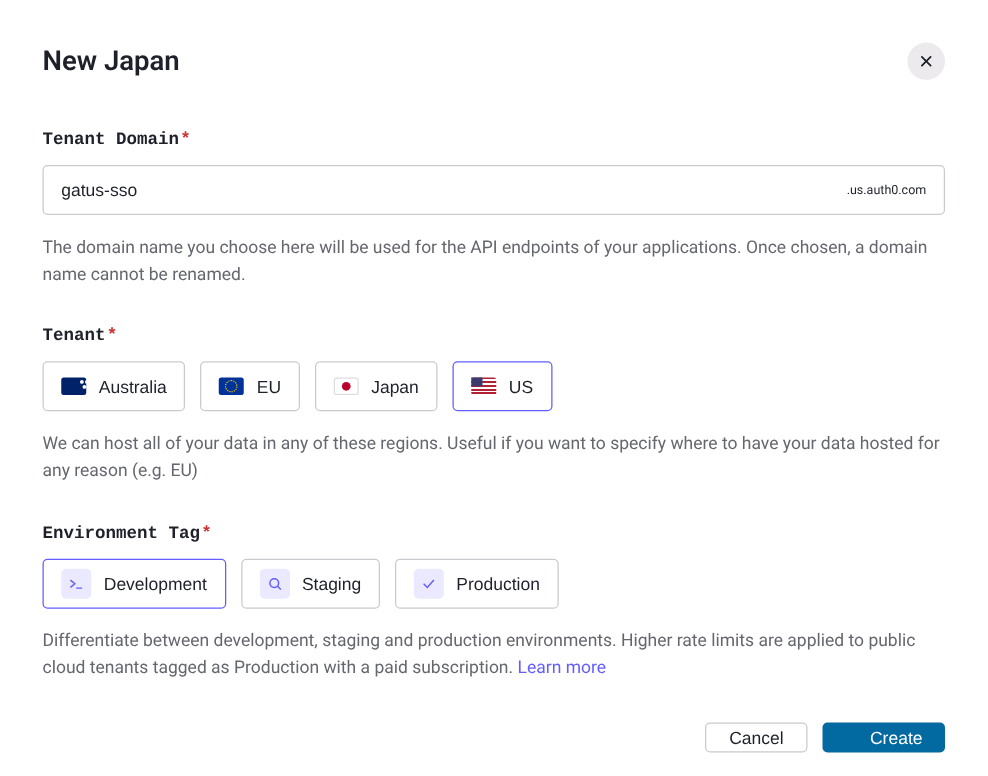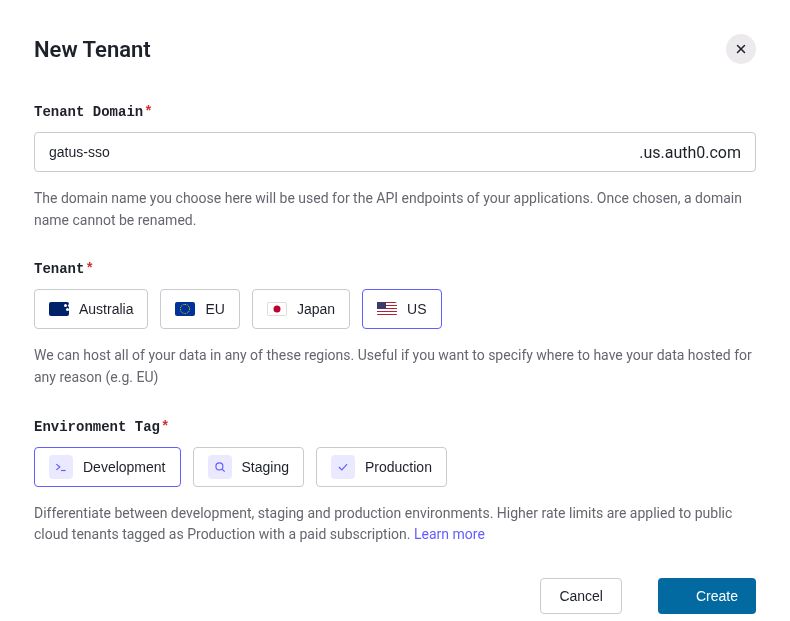--- a/index.html
+++ b/index.html
@@ -56,21 +56,21 @@
     }
     .input-wrapper input {
       flex: 1;
       border: none;
       outline: none;
       font-size: 14px;
       color: #1e212a;
       background: transparent;
     }
     .input-suffix {
-      font-size: 16px;
+      font-size: 10px;
       color: #1e212a;
     }
     .helper {
       font-size: 14px;
       color: #65676e;
       margin-top: 16px;
       line-height: 1.55;
     }
     .pill-row {
       display: flex;
@@ -119,45 +119,44 @@
     }
     .env-icon svg { width: 14px; height: 14px; stroke: #635dff; fill: none; stroke-width: 2; }
     .link { color: #635dff; text-decoration: none; cursor: pointer; }
     .footer {
       display: flex;
       justify-content: flex-end;
       gap: 12px;
       margin-top: 32px;
     }
     .btn {
-      height: 36px;
+      height: 24px;
       padding: 0 18px;
       border-radius: 4px;
       font-size: 14px;
       font-weight: 500;
       cursor: pointer;
       border: none;
-      margin-left: 24px;
     }
     .btn-secondary {
       background: #fff;
       border: 1px solid #c9cace;
       color: #1e212a;
     }
     .btn-primary {
       background: #0369a1;
       color: #fff;
       padding-left: 38px;
     }
   </style>
 </head>
 <body>
 
 <div class="header">
-  <h1 class="title">New Tenant</h1>
+  <h1 class="title">New Japan</h1>
   <button class="close-btn">
     <svg viewBox="0 0 24 24" fill="none" stroke="#1e212a" stroke-width="2.5" stroke-linecap="round">
         <line x1="6" y1="6" x2="18" y2="18"></line>
         <line x1="18" y1="6" x2="6" y2="18"></line>
       </svg>
   </button>
 </div>
 
 <div class="field-group">
   <label class="field-label">

